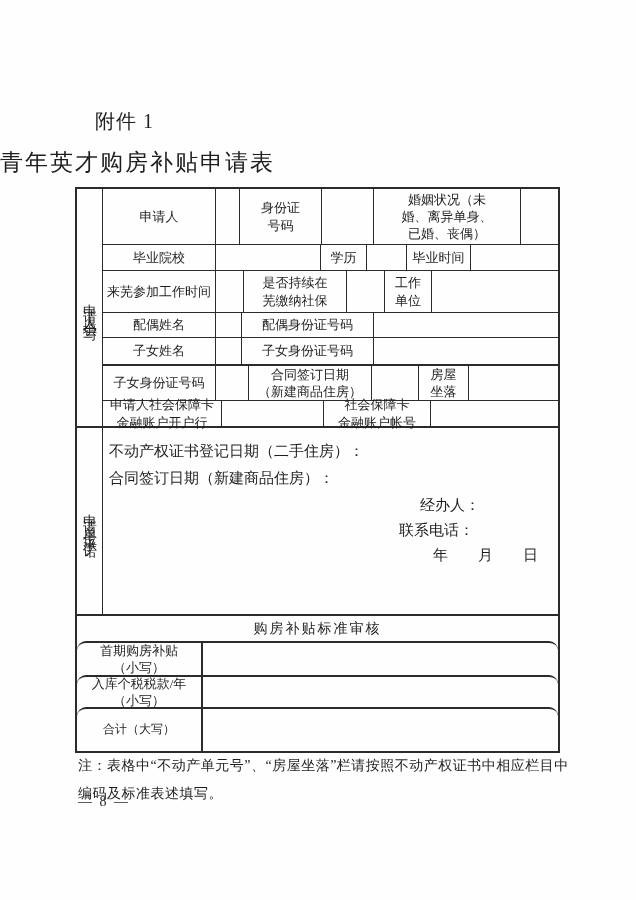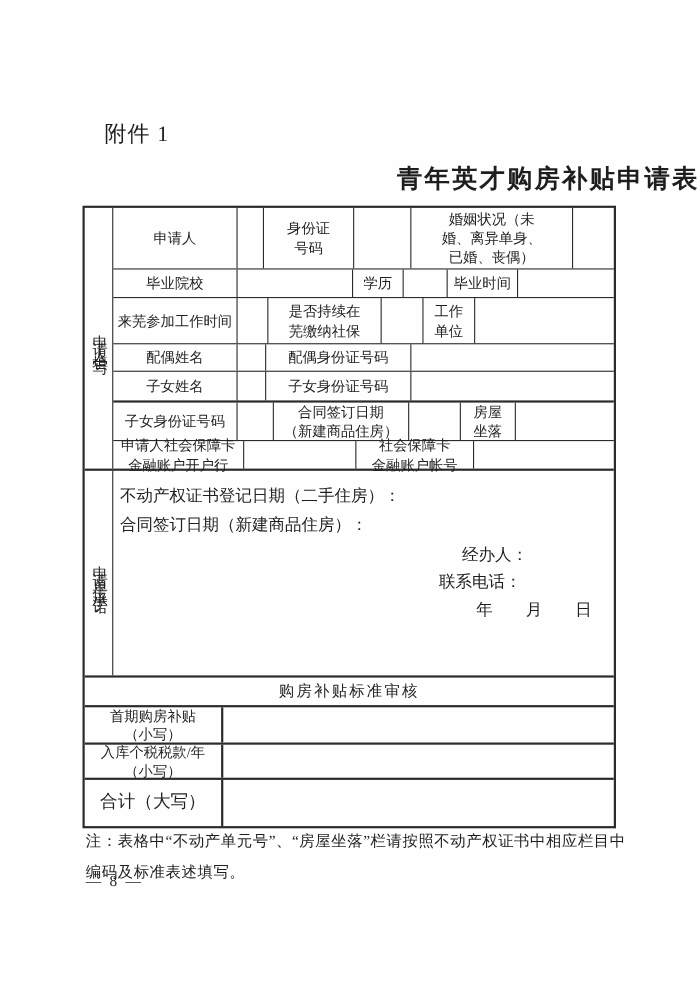--- a/index.html
+++ b/index.html
@@ -1,22 +1,22 @@
 <!DOCTYPE html>
 <html><head>
 <meta charset="utf-8">
 <style>
   * { margin:0; padding:0; box-sizing:border-box; }
   html,body { background:#ffffff; }
   body { font-family:"Liberation Serif","DejaVu Serif",serif; color:#1e1e1e; }
   .page { position:relative; width:636px; height:900px; background:#fefefe; overflow:hidden; }
 
   .attachment { position:absolute; left:95px; top:108px; font-size:20px; letter-spacing:1px; }
-  .title { position:absolute; left:0; right:0; top:147px; text-align:right;
-           font-size:23px; font-weight:bold; letter-spacing:2px; }
+  .title { position:absolute; left:0; right:0; top:147px; text-align:left;
+           font-size:23px; font-weight:normal; letter-spacing:2px; }
 
   .form-table { position:absolute; left:75px; top:187px; width:485px; border:2px solid #2b2b2b; }
 
   .sec { display:flex; width:100%; }
   .sec2 { border-top:2px solid #2b2b2b; }
 
   .sidebar { width:26px; border-right:1px solid #2b2b2b; display:flex;
              align-items:center; justify-content:center; }
   .vtext { writing-mode:vertical-lr; text-orientation:upright; font-size:14px;
            letter-spacing:6px; line-height:1; }
@@ -45,25 +45,25 @@
   .sec2-content { flex:1; height:186px; padding:10px 8px 0 6px; font-size:15px; }
   .s2line { height:27px; line-height:27px; text-align:left; }
   .s2right { text-align:right; }
   .s2-seal   { height:26px; line-height:26px; padding-right:46px; }
   .s2-handler{ height:26px; line-height:26px; padding-right:70px; }
   .s2-phone  { height:25px; line-height:25px; padding-right:76px; }
   .s2-date   { height:24px; line-height:24px; padding-right:12px; }
 
   .hdr-row { border-top:2px solid #2b2b2b; height:27px; display:flex;
              align-items:center; justify-content:center; font-size:14px; letter-spacing:2px; }
-  .brow { display:flex; border-top:2px solid #2b2b2b; }
+  .brow { display:flex; border-top:2px solid #2b2b2b;border-radius:9px; }
   .brow .blabel { width:126px; border-right:2px solid #2b2b2b; }
   .brow .bfield { flex:1; }
   .b1{height:34px} .b2{height:32px} .b3{height:44px}
-  .b3 .blabel{ font-size:16px; }
+  .b3 .blabel{ font-size:12px; }
 
   .note { position:absolute; left:78px; top:752px; width:500px; font-size:14px;
           line-height:28px; letter-spacing:0.5px; text-align:left; }
   .pagenum { position:absolute; left:78px; top:794px; font-size:14px; letter-spacing:2px; }
 </style>
 </head>
 <body>
 
 <div class="page">
 

